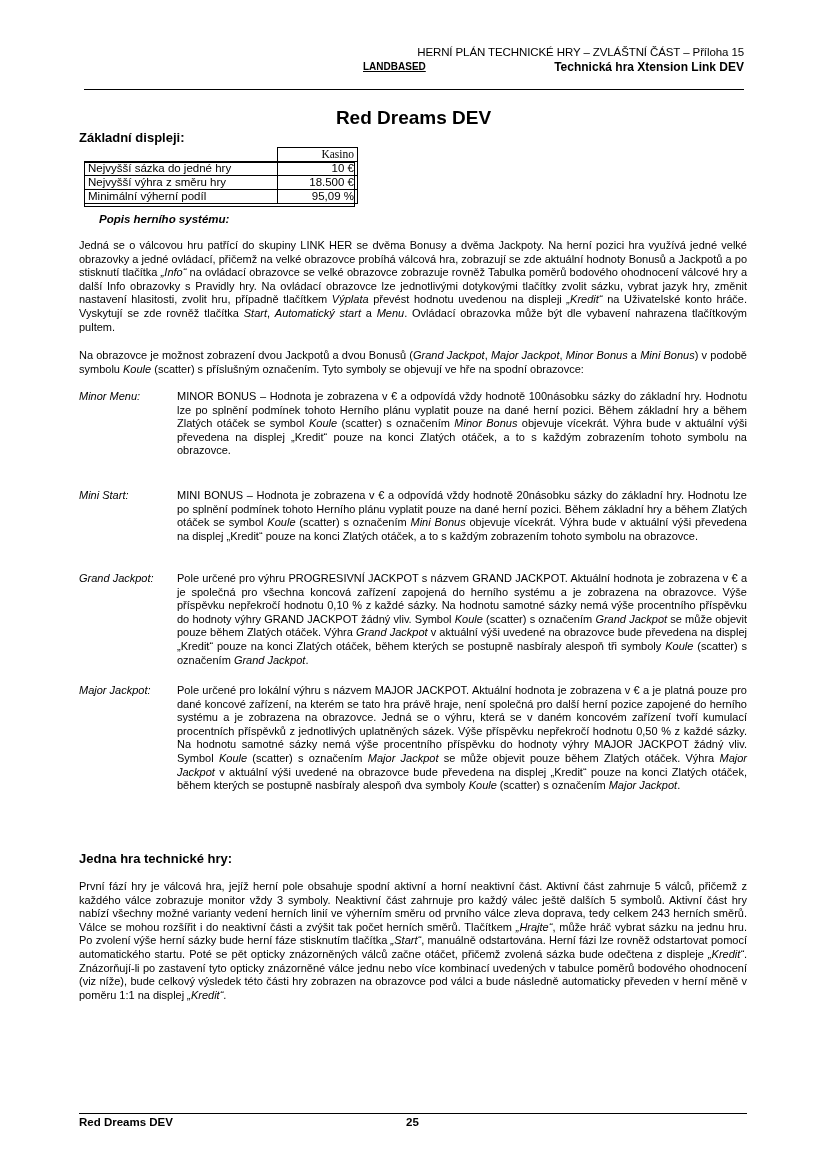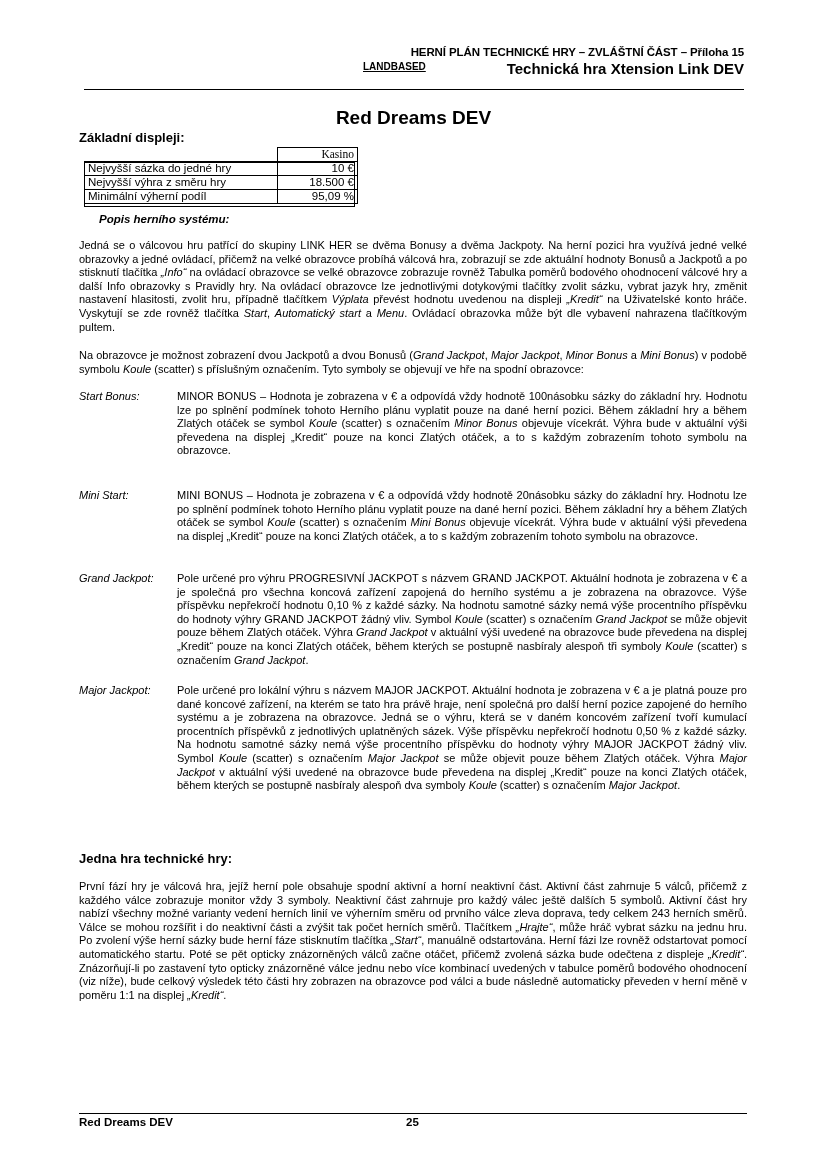--- a/index.html
+++ b/index.html
@@ -3,28 +3,28 @@
 <meta charset="utf-8">
 <style>
   html, body { margin: 0; padding: 0; background: #ffffff; }
   body {
     width: 827px; height: 1169px; position: relative; overflow: hidden;
     font-family: "Liberation Sans", sans-serif; color: #000;
   }
   .page-header { position: absolute; left: 84px; top: 46px; width: 660px; }
   .hdr-line1 {
     position: absolute; right: 0; top: 0;
-    font-size: 11.5px; font-weight: bold; white-space: nowrap; letter-spacing: -0.1px; padding-left: 34px;
+    font-size: 11.5px; font-weight: normal; white-space: nowrap; letter-spacing: -0.1px; padding-left: 34px;
   }
   .hdr-line2 { position: absolute; top: 15px; left: 0; width: 660px; height: 14px; }
   .hdr-landbased {
     position: absolute; left: 279px; top: 0; font-size: 10px; font-weight: bold; text-decoration: underline;
   }
   .hdr-right {
-    position: absolute; right: 0; top: -1px; font-size: 15px; font-weight: bold; white-space: nowrap;
+    position: absolute; right: 0; top: -1px; font-size: 12px; font-weight: bold; white-space: nowrap;
   }
   .hdr-rule {
     position: absolute; left: 84px; top: 89px; width: 660px; height: 0; border-top: 1px solid #000;
   }
   .doc-title {
     position: absolute; left: 0; width: 827px; top: 107px; text-align: center;
     font-size: 19px; font-weight: bold;
   }
   .h2 { position: absolute; left: 79px; font-size: 13px; font-weight: bold; }
   .params-table {
@@ -92,21 +92,21 @@
     <td class="val">95,09 %</td>
   </tr>
 </tbody>
   </table>
 <div class="tbl-frame"></div>
 
 <div class="sec-italic" style="top:213px;margin-left:20px;">Popis herního systému:</div>
 <div class="para" style="top:239px;"><span>Jedná se o válcovou hru patřící do skupiny LINK HER se dvěma Bonusy a dvěma Jackpoty. Na herní pozici hra využívá jedné velké obrazovky a jedné ovládací, přičemž na velké obrazovce probíhá válcová hra, zobrazují se zde aktuální hodnoty Bonusů a Jackpotů a po stisknutí tlačítka </span><i>„Info“</i><span> na ovládací obrazovce se velké obrazovce zobrazuje rovněž Tabulka poměrů bodového ohodnocení válcové hry a další Info obrazovky s Pravidly hry. Na ovládací obrazovce lze jednotlivými dotykovými tlačítky zvolit sázku, vybrat jazyk hry, změnit nastavení hlasitosti, zvolit hru, případně tlačítkem </span><i>Výplata</i><span> převést hodnotu uvedenou na displeji </span><i>„Kredit“</i><span> na Uživatelské konto hráče. Vyskytují se zde rovněž tlačítka </span><i>Start</i><span>, </span><i>Automatický start</i><span> a </span><i>Menu</i><span>. Ovládací obrazovka může být dle vybavení nahrazena tlačítkovým pultem.</span></div>
 <div class="para" style="top:349px;"><span>Na obrazovce je možnost zobrazení dvou Jackpotů a dvou Bonusů (</span><i>Grand Jackpot</i><span>, </span><i>Major Jackpot</i><span>, </span><i>Minor Bonus</i><span> a </span><i>Mini Bonus</i><span>) v podobě symbolu </span><i>Koule</i><span> (scatter) s příslušným označením. Tyto symboly se objevují ve hře na spodní obrazovce:</span></div>
 
-<div class="def-term" style="top:390px;">Start Bonus:</div>
+<div class="def-term" style="top:390px;">Minor Menu:</div>
 <div class="def-body" style="top:390px;"><span>MINOR BONUS – Hodnota je zobrazena v € a odpovídá vždy hodnotě 100násobku sázky do základní hry. Hodnotu lze po splnění podmínek tohoto Herního plánu vyplatit pouze na dané herní pozici. Během základní hry a během Zlatých otáček se symbol </span><i>Koule</i><span> (scatter) s označením </span><i>Minor Bonus</i><span> objevuje vícekrát. Výhra bude v aktuální výši převedena na displej „Kredit“ pouze na konci Zlatých otáček, a to s každým zobrazením tohoto symbolu na obrazovce.</span></div>
 
 <div class="def-term" style="top:489px;">Mini Start:</div>
 <div class="def-body" style="top:489px;"><span>MINI BONUS – Hodnota je zobrazena v € a odpovídá vždy hodnotě 20násobku sázky do základní hry. Hodnotu lze po splnění podmínek tohoto Herního plánu vyplatit pouze na dané herní pozici. Během základní hry a během Zlatých otáček se symbol </span><i>Koule</i><span> (scatter) s označením </span><i>Mini Bonus</i><span> objevuje vícekrát. Výhra bude v aktuální výši převedena na displej „Kredit“ pouze na konci Zlatých otáček, a to s každým zobrazením tohoto symbolu na obrazovce.</span></div>
 
 <div class="def-term" style="top:572px;">Grand Jackpot:</div>
 <div class="def-body" style="top:572px;"><span>Pole určené pro výhru PROGRESIVNÍ JACKPOT s názvem GRAND JACKPOT. Aktuální hodnota je zobrazena v € a je společná pro všechna koncová zařízení zapojená do herního systému a je zobrazena na obrazovce. Výše příspěvku nepřekročí hodnotu 0,10 % z každé sázky. Na hodnotu samotné sázky nemá výše procentního příspěvku do hodnoty výhry GRAND JACKPOT žádný vliv.  Symbol </span><i>Koule</i><span> (scatter) s označením </span><i>Grand Jackpot</i><span> se může objevit pouze během Zlatých otáček. Výhra </span><i>Grand Jackpot</i><span> v aktuální výši uvedené na obrazovce bude převedena na displej „Kredit“ pouze na konci Zlatých otáček, během kterých se postupně nasbíraly alespoň tři symboly </span><i>Koule</i><span> (scatter) s označením </span><i>Grand Jackpot</i><span>.</span></div>
 
 <div class="def-term" style="top:684px;">Major Jackpot:</div>
 <div class="def-body" style="top:684px;"><span>Pole určené pro lokální výhru s názvem MAJOR JACKPOT. Aktuální hodnota je zobrazena v € a je platná pouze pro dané koncové zařízení, na kterém se tato hra právě hraje, není společná pro další herní pozice zapojené do herního systému a je zobrazena na obrazovce. Jedná se o výhru, která se v daném koncovém zařízení tvoří kumulací procentních příspěvků z jednotlivých uplatněných sázek. Výše příspěvku nepřekročí hodnotu 0,50 % z každé sázky. Na hodnotu samotné sázky nemá výše procentního příspěvku do hodnoty výhry MAJOR JACKPOT žádný vliv. Symbol </span><i>Koule</i><span> (scatter) s označením </span><i>Major Jackpot</i><span> se může objevit pouze během Zlatých otáček. Výhra </span><i>Major Jackpot</i><span> v aktuální výši uvedené na obrazovce bude převedena na displej „Kredit“ pouze na konci Zlatých otáček, během kterých se postupně nasbíraly alespoň dva symboly </span><i>Koule</i><span> (scatter) s označením </span><i>Major Jackpot</i><span>.</span></div>

